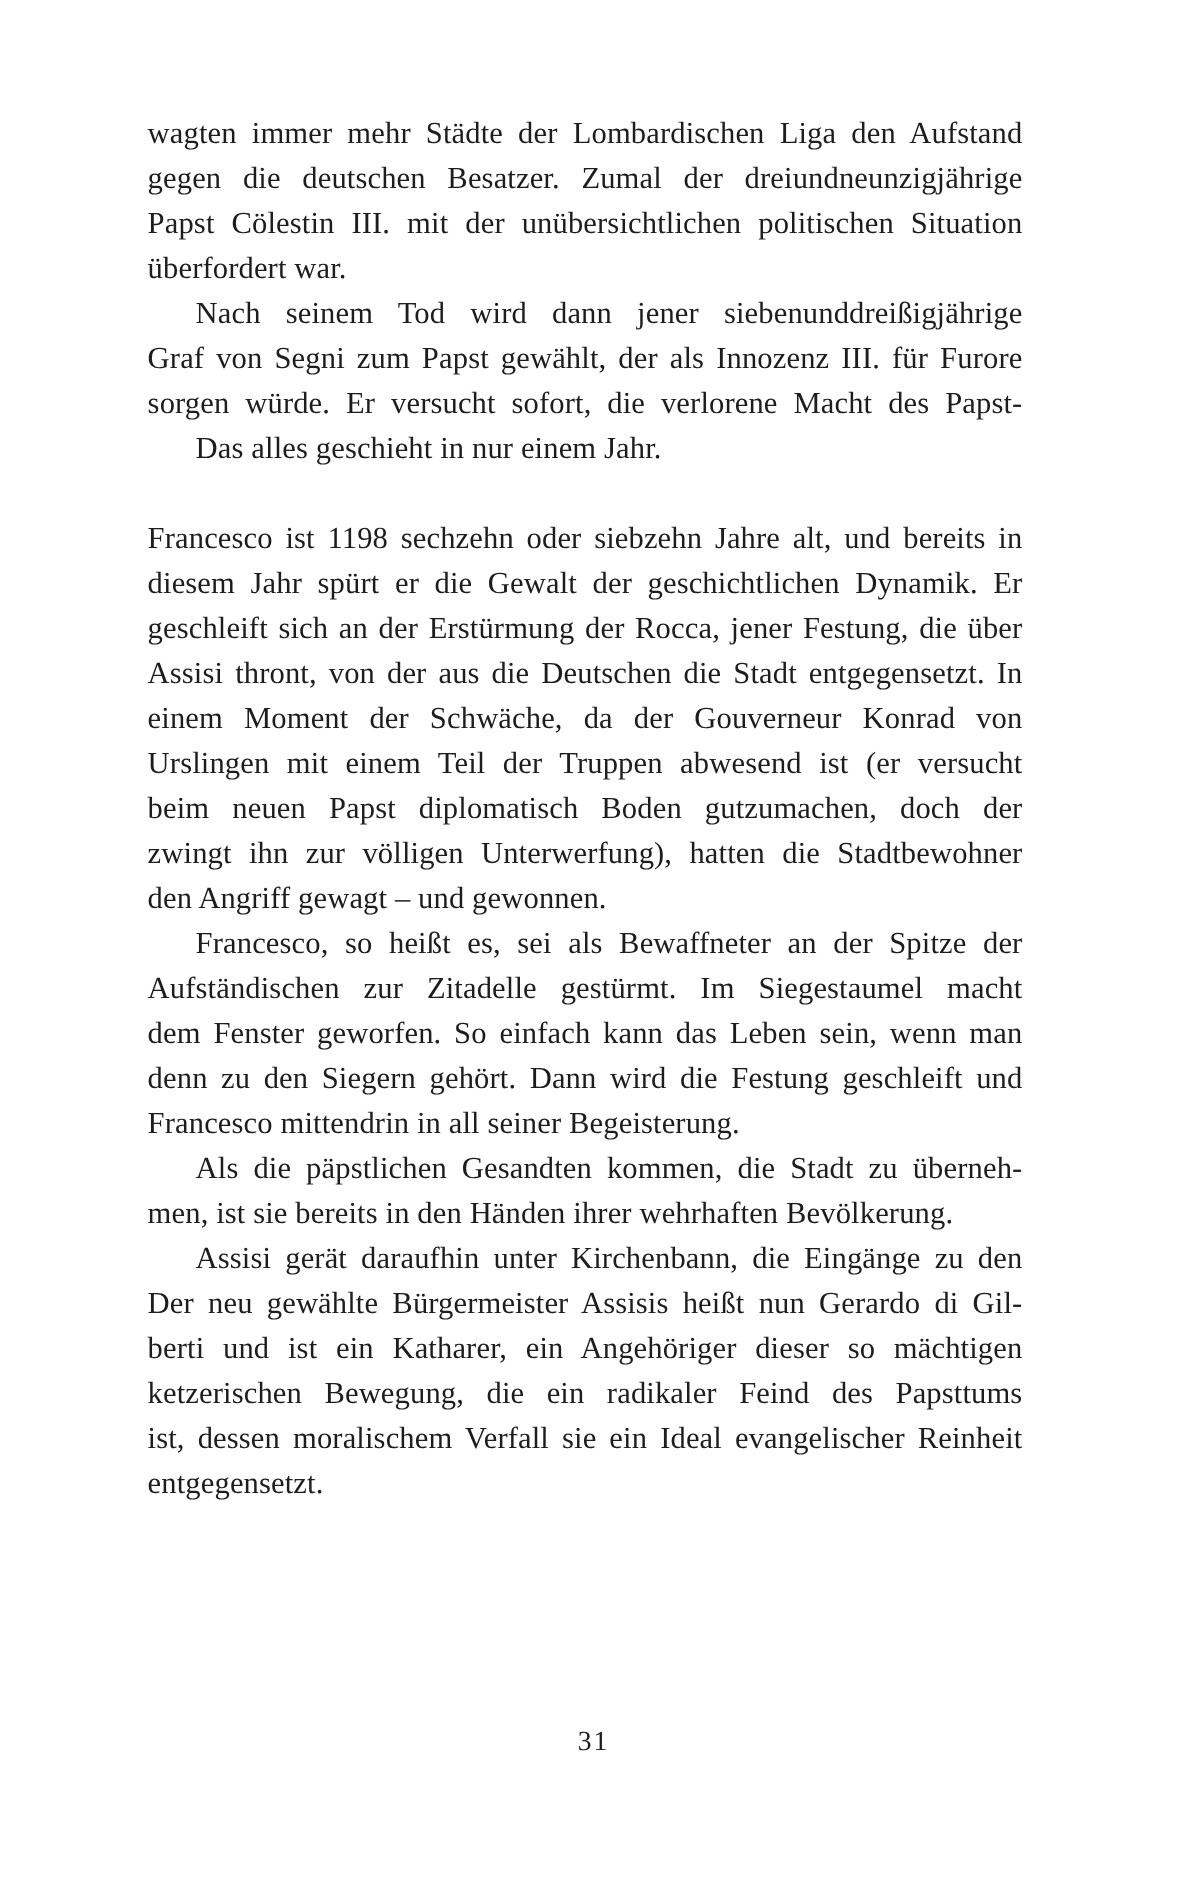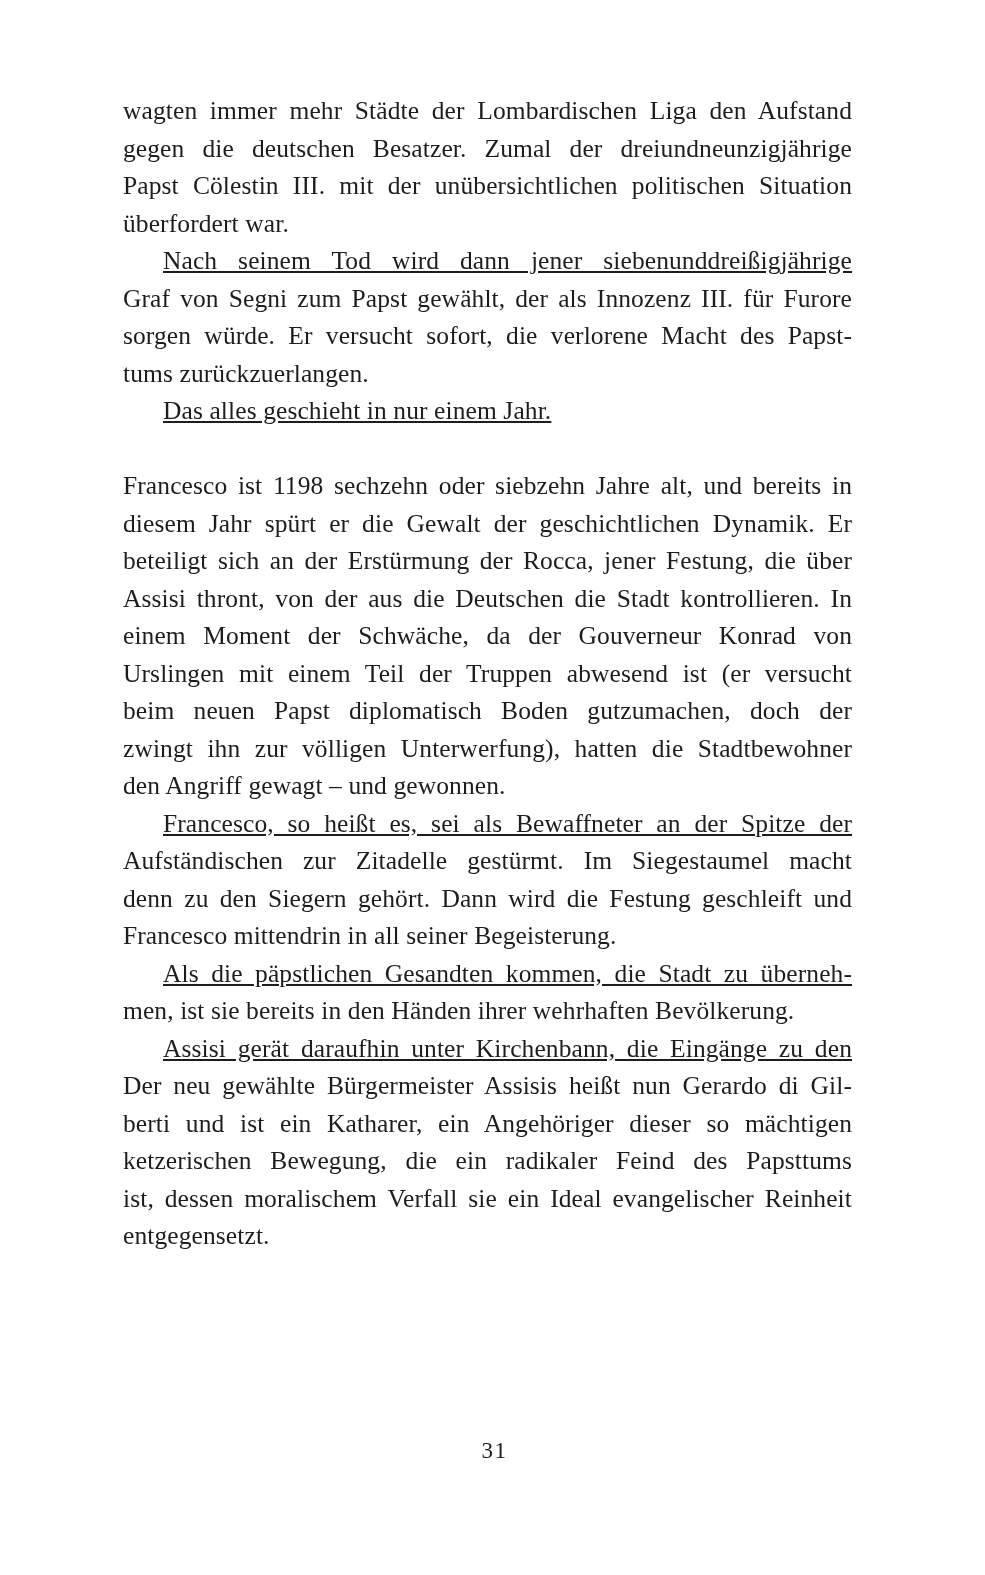--- a/index.html
+++ b/index.html
@@ -33,21 +33,20 @@
     text-align: justify;
     letter-spacing: 0.1px;
     white-space: normal;
   }
   .line.justify {
     
     text-align-last: justify;
   }
   .line.indent {
     text-indent: 40px;
-    text-decoration: underline;
   }
   .line.spacer {
     height: 37.5px;
   }
   .page-number {
     position: absolute;
     top: 1438px;
     left: 2px;
     width: 100%;
     text-align: center;
@@ -61,34 +60,34 @@
 
 <div class="page">
   <div class="text-block">
       <div class="line justify">wagten immer mehr Städte der Lombardischen Liga den Aufstand</div>
       <div class="line justify">gegen die deutschen Besatzer. Zumal der dreiundneunzigjährige</div>
       <div class="line justify">Papst Cölestin III. mit der unübersichtlichen politischen Situation</div>
       <div class="line">überfordert war.</div>
       <div class="line justify indent">Nach seinem Tod wird dann jener siebenunddreißigjährige</div>
       <div class="line justify">Graf von Segni zum Papst gewählt, der als Innozenz III. für Furore</div>
       <div class="line justify">sorgen würde. Er versucht sofort, die verlorene Macht des Papst-</div>
-      <div class="line">tums zurückzuerlangen.</div>
       <div class="line indent">Das alles geschieht in nur einem Jahr.</div>
       <div class="line spacer"></div>
       <div class="line justify">Francesco ist 1198 sechzehn oder siebzehn Jahre alt, und bereits in</div>
       <div class="line justify">diesem Jahr spürt er die Gewalt der geschichtlichen Dynamik. Er</div>
-      <div class="line justify">beteiligt sich an der Erstürmung der Rocca, jener Festung, die über</div>
-      <div class="line justify">Assisi thront, von der aus die Deutschen die Stadt kontrollieren. In</div>
+      <div class="line justify">geschleift sich an der Erstürmung der Rocca, jener Festung, die über</div>
+      <div class="line justify">Assisi thront, von der aus die Deutschen die Stadt entgegensetzt. In</div>
       <div class="line justify">einem Moment der Schwäche, da der Gouverneur Konrad von</div>
       <div class="line justify">Urslingen mit einem Teil der Truppen abwesend ist (er versucht</div>
       <div class="line justify">beim neuen Papst diplomatisch Boden gutzumachen, doch der</div>
       <div class="line justify">zwingt ihn zur völligen Unterwerfung), hatten die Stadtbewohner</div>
       <div class="line">den Angriff gewagt – und gewonnen.</div>
       <div class="line justify indent">Francesco, so heißt es, sei als Bewaffneter an der Spitze der</div>
       <div class="line justify">Aufständischen zur Zitadelle gestürmt. Im Siegestaumel macht</div>
+      <div class="line justify">dem Fenster geworfen. So einfach kann das Leben sein, wenn man</div>
       <div class="line justify">denn zu den Siegern gehört. Dann wird die Festung geschleift und</div>
       <div class="line">Francesco mittendrin in all seiner Begeisterung.</div>
       <div class="line justify indent">Als die päpstlichen Gesandten kommen, die Stadt zu überneh-</div>
       <div class="line">men, ist sie bereits in den Händen ihrer wehrhaften Bevölkerung.</div>
       <div class="line justify indent">Assisi gerät daraufhin unter Kirchenbann, die Eingänge zu den</div>
       <div class="line justify">Der neu gewählte Bürgermeister Assisis heißt nun Gerardo di Gil-</div>
       <div class="line justify">berti und ist ein Katharer, ein Angehöriger dieser so mächtigen</div>
       <div class="line justify">ketzerischen Bewegung, die ein radikaler Feind des Papsttums</div>
       <div class="line justify">ist, dessen moralischem Verfall sie ein Ideal evangelischer Reinheit</div>
       <div class="line">entgegensetzt.</div>

